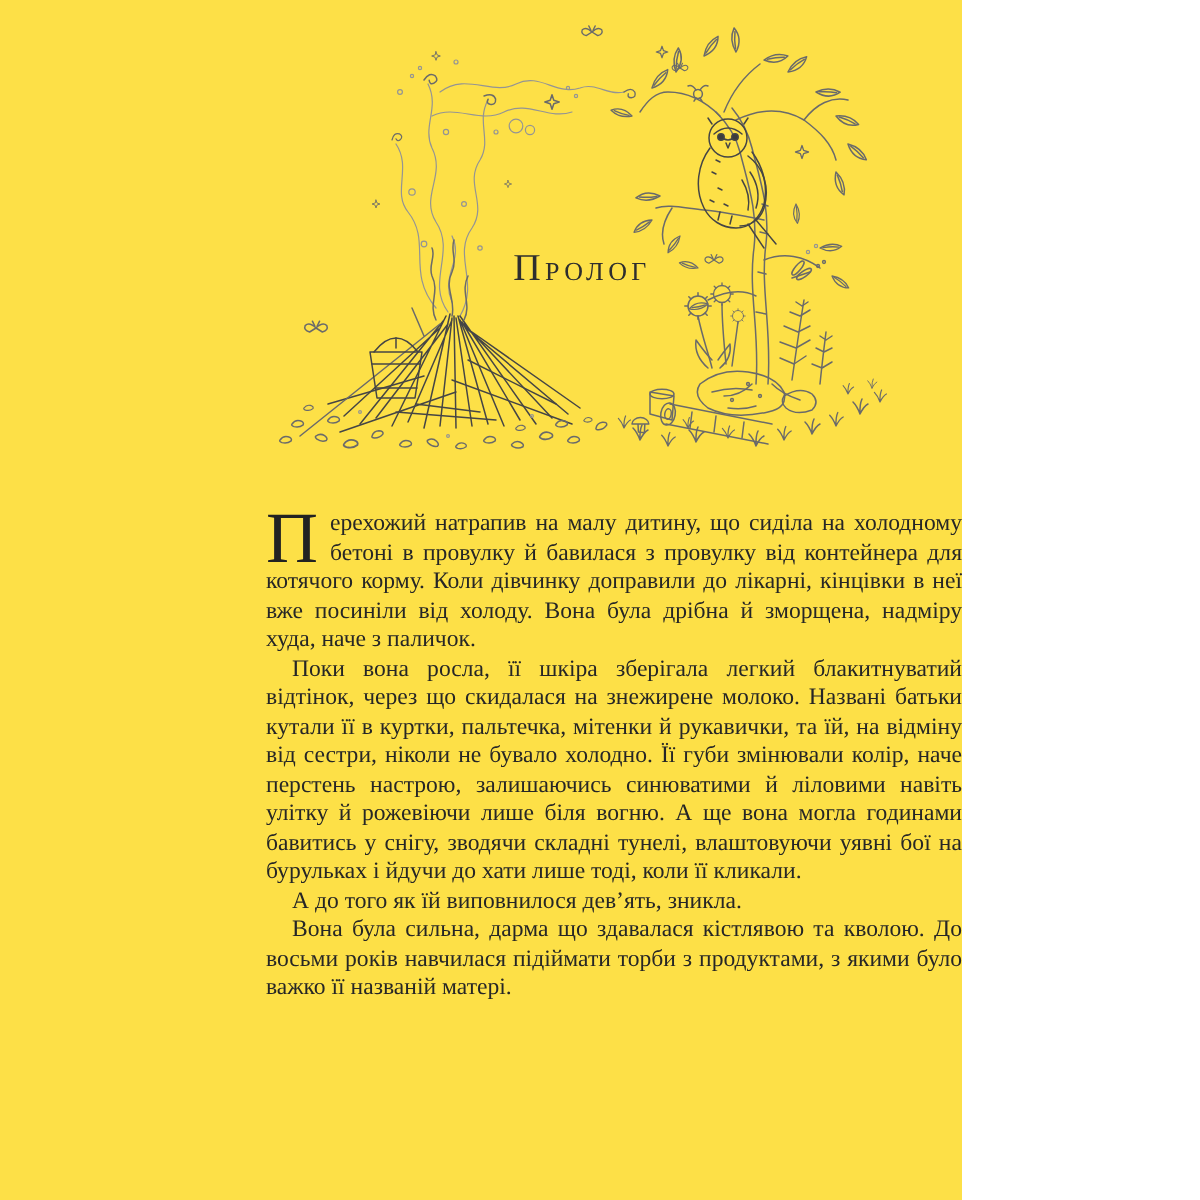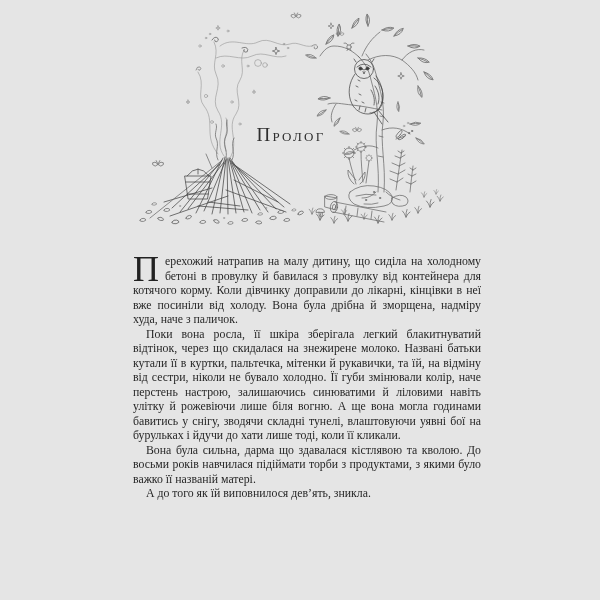--- a/index.html
+++ b/index.html
@@ -1,16 +1,16 @@
 <!DOCTYPE html>
 <html><head>
 <meta charset="utf-8">
 <style>
   html,body{margin:0;padding:0;background:#fff;}
-  .page{position:relative;width:600px;height:600px;background:#e5e5e5;overflow:hidden;
+  .page{position:relative;width:481px;height:600px;background:#fde047;overflow:hidden;
         font-family:"Liberation Serif","DejaVu Serif",serif;color:#262626;}
   .chapter-title{position:absolute;top:124px;left:0;width:600px;text-align:center;
         transform:translateX(-9px);font-size:19px;letter-spacing:2.2px;
         font-variant:small-caps;color:#2e2e2e;}
   .text-block{position:absolute;left:133px;top:254px;width:348px;
         font-size:11.8px;line-height:14.5px;text-align:justify;
         text-rendering:optimizeLegibility;}
   .text-block p{margin:0;text-indent:13px;}
   .text-block p.p-first{text-indent:0;}
   .dropcap{float:left;font-size:36px;line-height:27px;padding:2px 6px 0 0;color:#222;}
@@ -249,17 +249,17 @@
       <circle cx="281" cy="127" r=".7"></circle>
         <circle cx="284" cy="125" r=".7"></circle>
     </g>
   </svg>
 
   <div class="chapter-title">Пролог</div>
 
   <div class="text-block">
     <p class="p-first"><span class="dropcap">П</span><span>ерехожий натрапив на малу дитину, що сиділа на холод­ному бетоні в провулку й бавилася з провулку від контейнера для котячого корму. Коли дівчинку доправили до лікарні, кін­цівки в неї вже посиніли від холоду. Вона була дрібна й змор­щена, надміру худа, наче з паличок.</span></p>
     <p>Поки вона росла, її шкіра зберігала легкий блакитнуватий відтінок, через що скидалася на знежирене молоко. Названі батьки кутали її в куртки, пальтечка, мітенки й рукавички, та їй, на відміну від сестри, ніколи не бувало холодно. Її губи змі­нювали колір, наче перстень настрою, залишаючись синюва­тими й ліловими навіть улітку й рожевіючи лише біля вогню. А ще вона могла годинами бавитись у снігу, зводячи складні тунелі, влаштовуючи уявні бої на бурульках і йдучи до хати лише тоді, коли її кликали.</p>
+    <p>А до того як їй виповнилося дев’ять, зникла.</p>
     <p>Вона була сильна, дарма що здавалася кістлявою та кволою. До восьми років навчилася підіймати торби з продуктами, з якими було важко її названій матері.</p>
-    <p>А до того як їй виповнилося дев’ять, зникла.</p>
   </div>
 
 </div>
 
 </body></html>

